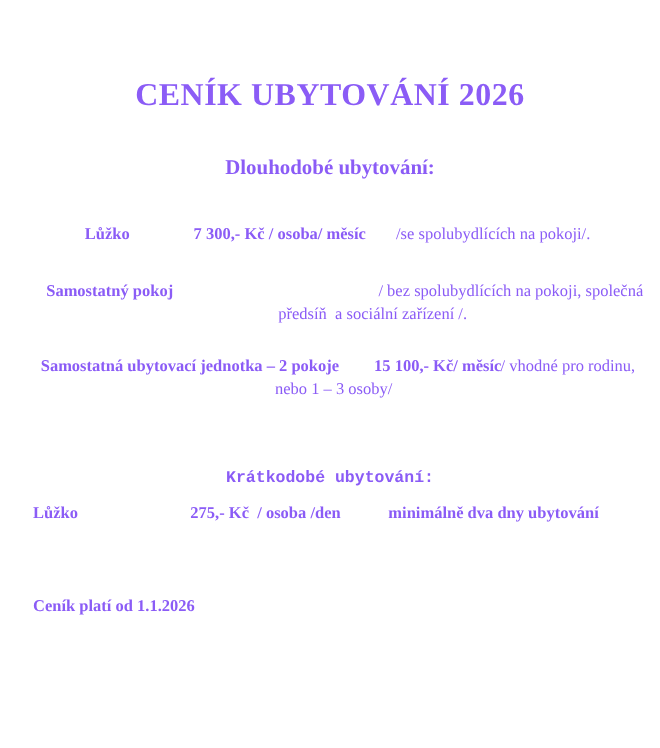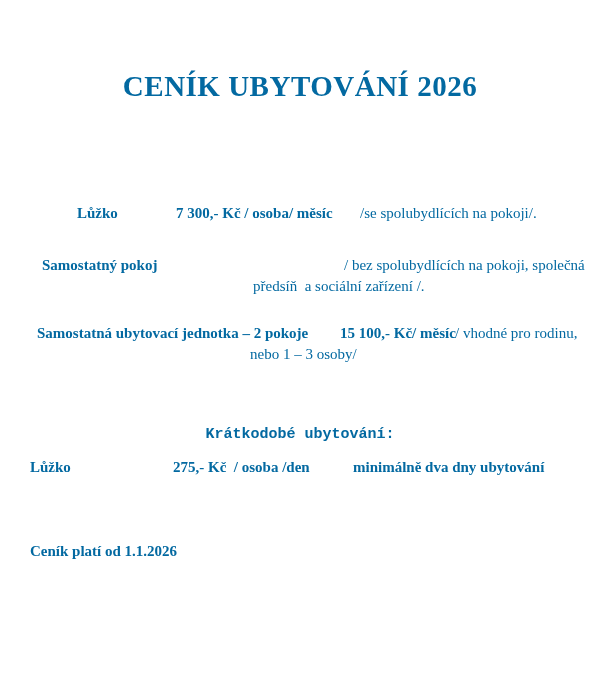--- a/index.html
+++ b/index.html
@@ -5,21 +5,21 @@
   html, body {
     margin: 0;
     padding: 0;
     background: #ffffff;
   }
   .page {
     position: relative;
     width: 600px;
     height: 680px;
     background: #ffffff;
-    color: #0369a1;
+    color: #8b5cf6;
     font-family: "Liberation Serif", "DejaVu Serif", serif;
     overflow: hidden;
   }
   .abs {
     position: absolute;
     white-space: pre;
     line-height: 1.15;
   }
   .b { font-weight: bold; }
   .centered {
@@ -57,20 +57,21 @@
   .validity { top: 543px; left: 30px; font-size: 15px; }
   .terms    { top: 608px; left: 30px; font-size: 15px; }
 </style>
 </head>
 <body>
 
 <div class="page">
 
   <div class="abs centered b doc-title">CENÍK UBYTOVÁNÍ 2026</div>
 
+  <div class="abs centered b lt-heading">Dlouhodobé ubytování:</div>
 
   <div class="abs b row-text r1-label">Lůžko</div>
   <div class="abs b row-text r1-price">7 300,- Kč / osoba/ měsíc</div>
   <div class="abs row-text r1-note">/se spolubydlících na pokoji/.</div>
 
   <div class="abs b row-text r2-label">Samostatný pokoj</div>
   <div class="abs row-text r2-note">/ bez spolubydlících na pokoji, společná</div>
   <div class="abs row-text r2-note2">předsíň  a sociální zařízení /.</div>
 
   <div class="abs b row-text r3-label">Samostatná ubytovací jednotka – 2 pokoje</div>

